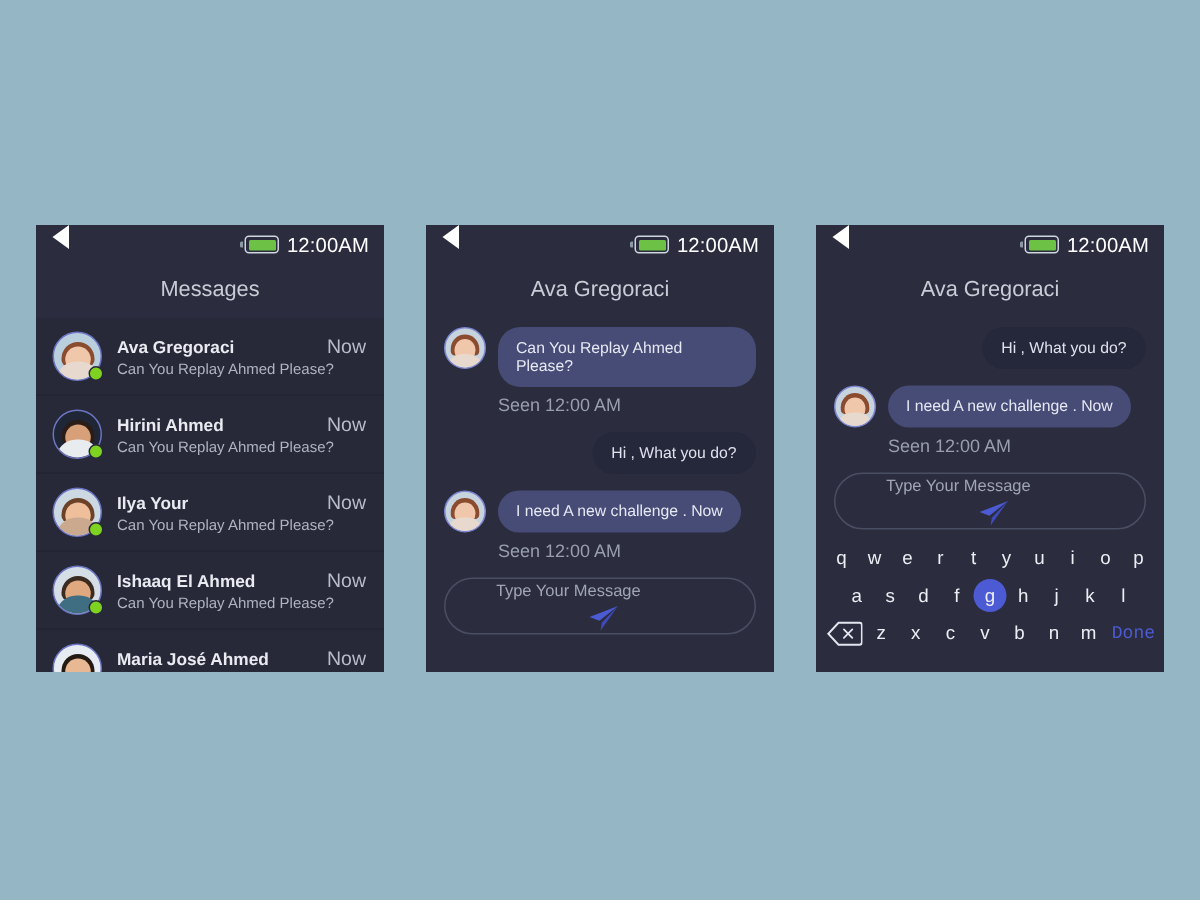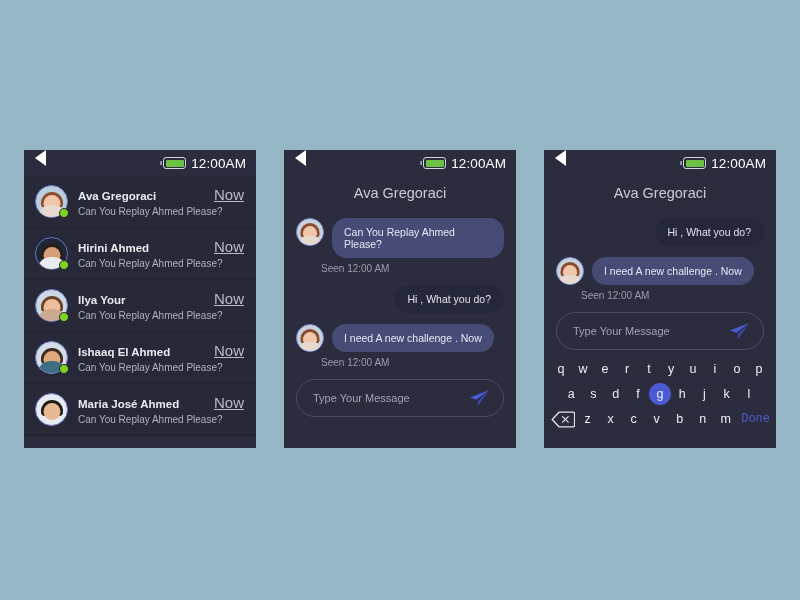--- a/index.html
+++ b/index.html
@@ -103,21 +103,21 @@
     width: 10px; height: 10px; border-radius: 50%;
     background: #7ed321;
     border: 1.5px solid #272939;
   }
   .conv-text { flex: 1 1 auto; min-width: 0; }
   .conv-top { display: flex; align-items: baseline; }
   .conv-name {
     color: #e9ebf1; font-size: 11.5px; font-weight: 700;
     white-space: nowrap; overflow: hidden; text-overflow: ellipsis;
   }
-  .conv-time { margin-left: auto; color: #b7bcc8; font-size: 15px; padding-left: 8px; text-decoration: underline; }
+  .conv-time { margin-left: auto; color: #b7bcc8; font-size: 13px; padding-left: 8px; }
   .conv-snippet {
     color: #aeb3c0; font-size: 10px; margin-top: 3px;
     white-space: nowrap; overflow: hidden; text-overflow: ellipsis;
   }
 
   
   .chat-area { padding: 6px 12px 0; }
   .msg-block { margin-bottom: 11px; }
   .msg-in-row { display: flex; align-items: flex-start; gap: 8px; }
   .msg-avatar {
@@ -134,33 +134,34 @@
   }
   .bubble-out {
     background: #25283a; color: #dfe2ec;
     font-size: 10.5px;
     padding: 8px 13px; border-radius: 15px;
     display: inline-block;
     text-align: center;
   }
   .msg-out-row { display: flex; justify-content: flex-end; }
   .seen {
-    color: #989eae; font-size: 10px;
-    margin: 5px 0 0 25px;
+    color: #989eae; font-size: 12px;
+    margin: 5px 0 0 36px;
   }
 
   
   .composer {
     margin: 4px 12px 0;
     height: 38px;
     border: 1px solid #4a4e63;
     border-radius: 19px;
     display: flex; align-items: center;
     padding: 0 13px 0 16px;
     background: #2b2d3e;
+    flex-direction: column;
   }
   .composer-input {
     flex: 1 1 auto;
     background: transparent; border: 0; outline: 0;
     color: #9fa5b5; font-size: 11px;
     font-family: "Liberation Sans", sans-serif;
   }
   .composer-input::placeholder { color: #9fa5b5; opacity: 1; }
   .send-icon { flex: 0 0 auto; line-height: 0; cursor: pointer; }
 
@@ -204,20 +205,21 @@
         <div class="batt-wrap">
           <div class="batt-nub"></div>
           <div class="batt-body">
               <div class="batt-fill"></div>
             </div>
         </div>
         <span class="clock">12:00AM</span>
       </div>
     </div>
 
+    <div class="screen-title">Messages</div>
 
     <div class="conv-list">
 
       <div class="conv-row">
         <div class="avatar-wrap">
           <div class="avatar" style="background:#b9cfdd">
             <div class="hair" style="background:#8a4b2e"></div>
             <div class="face" style="background:#f0c7ab"></div>
             <div class="body" style="background:#e8d9cf"></div>
           </div>

